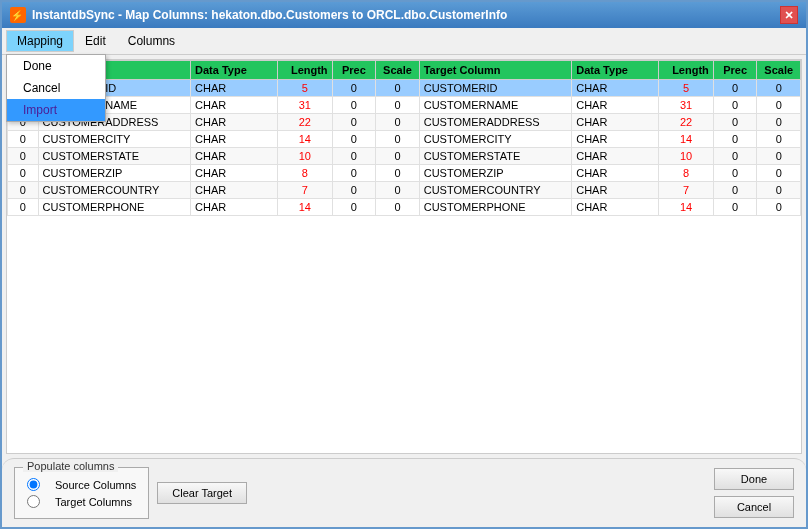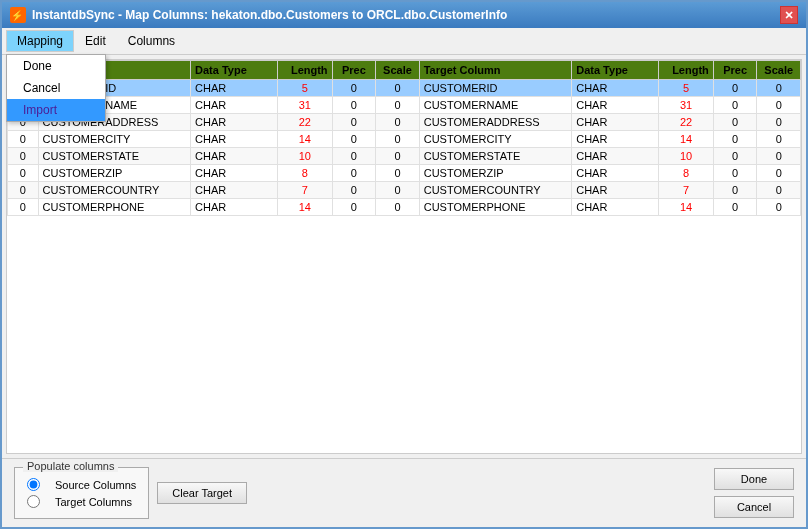--- a/index.html
+++ b/index.html
@@ -107,21 +107,21 @@
       margin: 4px;
       background: white;
     }
     table {
       width: 100%;
       border-collapse: collapse;
       font-size: 11px;
       table-layout: fixed;
     }
     thead th {
-      background: #4d7c0f;
+      background: #22c55e;
       border: 1px solid #ccc;
       padding: 3px 4px;
       text-align: left;
       font-weight: bold;
       position: sticky;
       top: 0;
     }
     tbody tr {
       border-bottom: 1px solid #ddd;
     }
@@ -141,20 +141,21 @@
     .col-len { width: 50px; text-align: right; }
     .col-prec { width: 40px; text-align: center; }
     .col-scale { width: 40px; text-align: center; }
     .bottom-panel {
       background: #f0f0f0;
       border-top: 1px solid #ccc;
       padding: 8px 12px;
       display: flex;
       justify-content: space-between;
       align-items: center;
+      border-radius: 12px;
     }
     .populate-group {
       border: 1px solid #aaa;
       padding: 6px 12px;
       position: relative;
       background: #f8f8f8;
     }
     .group-legend {
       position: absolute;
       top: -8px;

